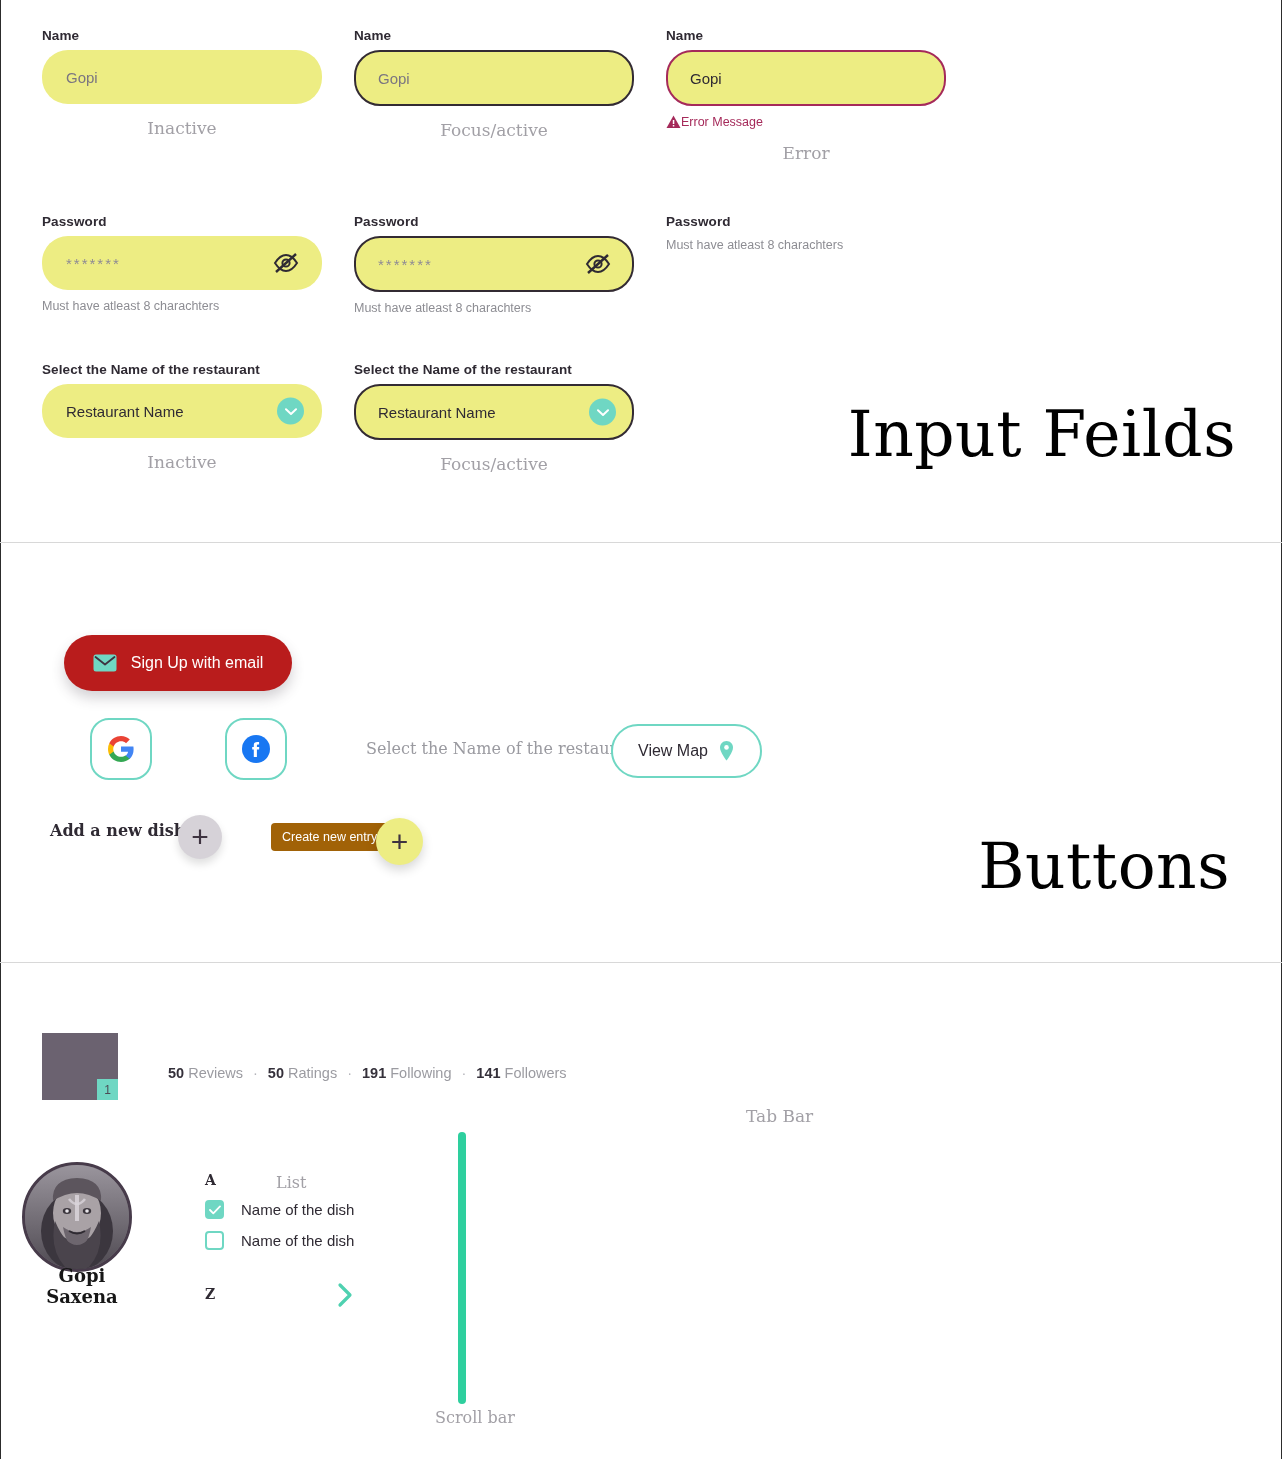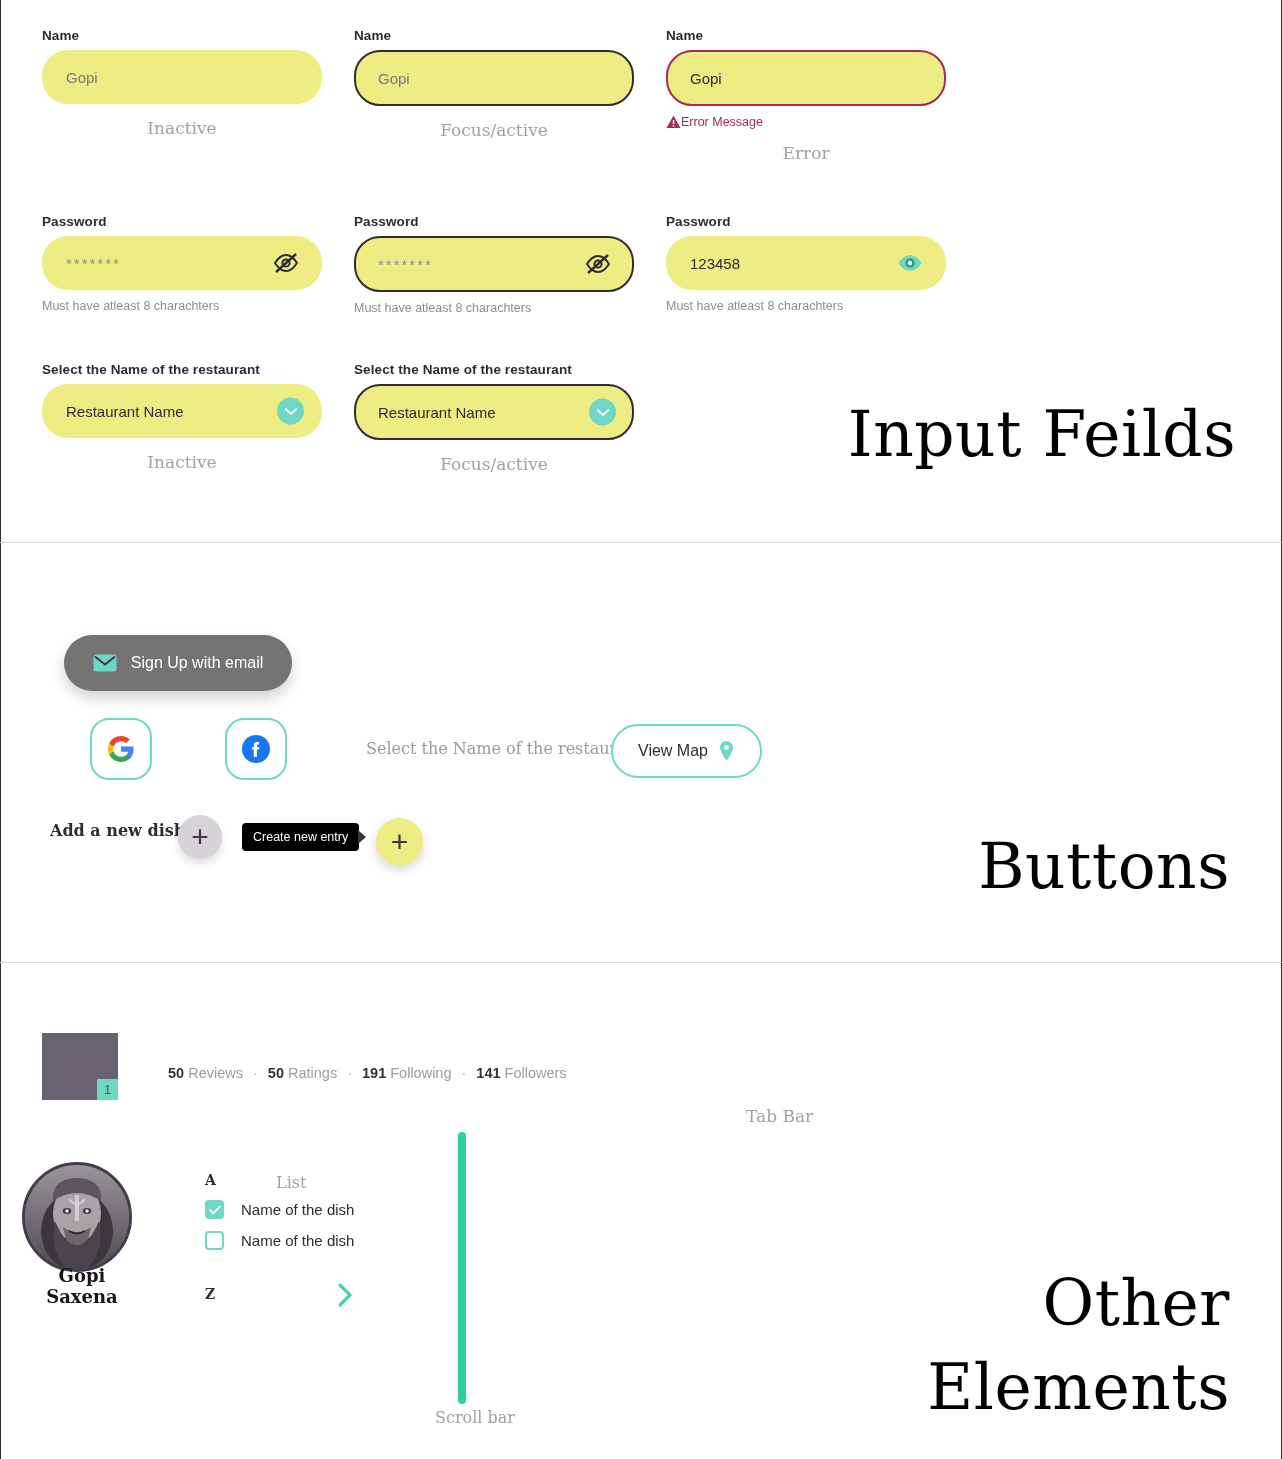--- a/index.html
+++ b/index.html
@@ -72,21 +72,21 @@
 
   .fld { position: absolute; }
 
   
   .c1 { left: 42px;  width: 280px; }
   .c2 { left: 354px; width: 280px; }
   .c3 { left: 666px; width: 280px; }
 
   
   .pill-btn {
-    background: #737373; color: #fff;
+    background: #b91c1c; color: #fff;
     border-radius: 30px;
     height: 56px; display:inline-flex; align-items:center; justify-content:center;
     gap: 14px; padding: 0 26px;
     font-size: 16px;
     box-shadow: 0 7px 13px rgba(60,50,62,.22);
     position:absolute;
   }
   .btn-signup { left: 64px; top: 635px; width: 228px; }
   .btn-dish   { left: 410px; top: 635px; width: 184px; }
 
@@ -114,22 +114,22 @@
     font-family:"DejaVu Serif", serif; font-weight:700; font-size: 16px; color:#2f2a33;
   }
   .fab {
     position:absolute; width: 44px; height: 44px; border-radius:50%;
     display:flex; align-items:center; justify-content:center;
     font-size: 30px; line-height: 1; color:#3e3340; font-weight:300;
   }
   .fab-grey   { left: 178px; top: 815px; background:#d6d2d8; box-shadow: 0 5px 9px rgba(0,0,0,.13); }
   .fab-yellow { left: 376px; top: 818px; width:47px; height:47px; background:#eded83; box-shadow: 0 5px 11px rgba(0,0,0,.16); }
   .tooltip {
-    position:absolute; left: 242px; top: 823px; height: 28px;
-    background:#000000; color:#fff; font-size: 12.5px;
+    position:absolute; left: 271px; top: 823px; height: 28px;
+    background:#a16207; color:#fff; font-size: 12.5px;
     border-radius: 4px; padding: 0 11px; display:flex; align-items:center;
   }
   .tooltip::after {
     content:""; position:absolute; right:-7px; top: 50%; transform: translateY(-50%);
     border-top: 7px solid transparent; border-bottom: 7px solid transparent;
     border-left: 8px solid #3e3340;
   }
 
   
   .thumb {
@@ -258,30 +258,20 @@
           <circle cx="13" cy="11" r="3.6" fill="none" stroke="#2f2a33" stroke-width="2"></circle>
           <line x1="3" y1="20" x2="23" y2="2" stroke="#2f2a33" stroke-width="2.4"></line>
         </svg>
       </span>
     </div>
     <div class="helper">Must have atleast 8 charachters</div>
   </div>
 
   <div class="fld c3" style="top:214px;">
     <div class="field-label">Password</div>
-    <div class="input-box">
-      <span class="input-text filled">123458</span>
-      <span class="eye-btn">
-        <svg width="26" height="20" viewBox="0 0 26 20">
-          <path d="M1.5 10 C5 4.5 9 2.2 13 2.2 C17 2.2 21 4.5 24.5 10 C21 15.5 17 17.8 13 17.8 C9 17.8 5 15.5 1.5 10 Z" fill="#6fd7c3"></path>
-          <circle cx="13" cy="10" r="4.6" fill="#2a9d86"></circle>
-          <circle cx="13" cy="10" r="2.2" fill="#ffffff"></circle>
-        </svg>
-      </span>
-    </div>
     <div class="helper">Must have atleast 8 charachters</div>
   </div>
 
   <div class="fld c1" style="top:362px;">
     <div class="field-label">Select the Name of the restaurant</div>
     <div class="input-box">
       <span class="input-text filled">Restaurant Name</span>
       <span class="caret">
         <svg width="12" height="8" viewBox="0 0 12 8">
             <path d="M1 1.8 L6 6.4 L11 1.8" fill="none" stroke="#ffffff" stroke-width="2" stroke-linecap="round" stroke-linejoin="round"></path>
@@ -414,18 +404,14 @@
   <div class="alpha alpha-z">Z</div>
   <span class="chev">
     <svg width="18" height="26" viewBox="0 0 18 26">
         <path d="M4 3 L14 13 L4 23" fill="none" stroke="#4fd1b0" stroke-width="3.2" stroke-linecap="round" stroke-linejoin="round"></path>
       </svg>
   </span>
 
   <div class="scrollbar"></div>
   <div class="scroll-caption">Scroll bar</div>
 
-  <div class="section-title title-other">
-    <div>Other</div>
-    <div>Elements</div>
-  </div>
 
 </div>
 
 </body></html>

